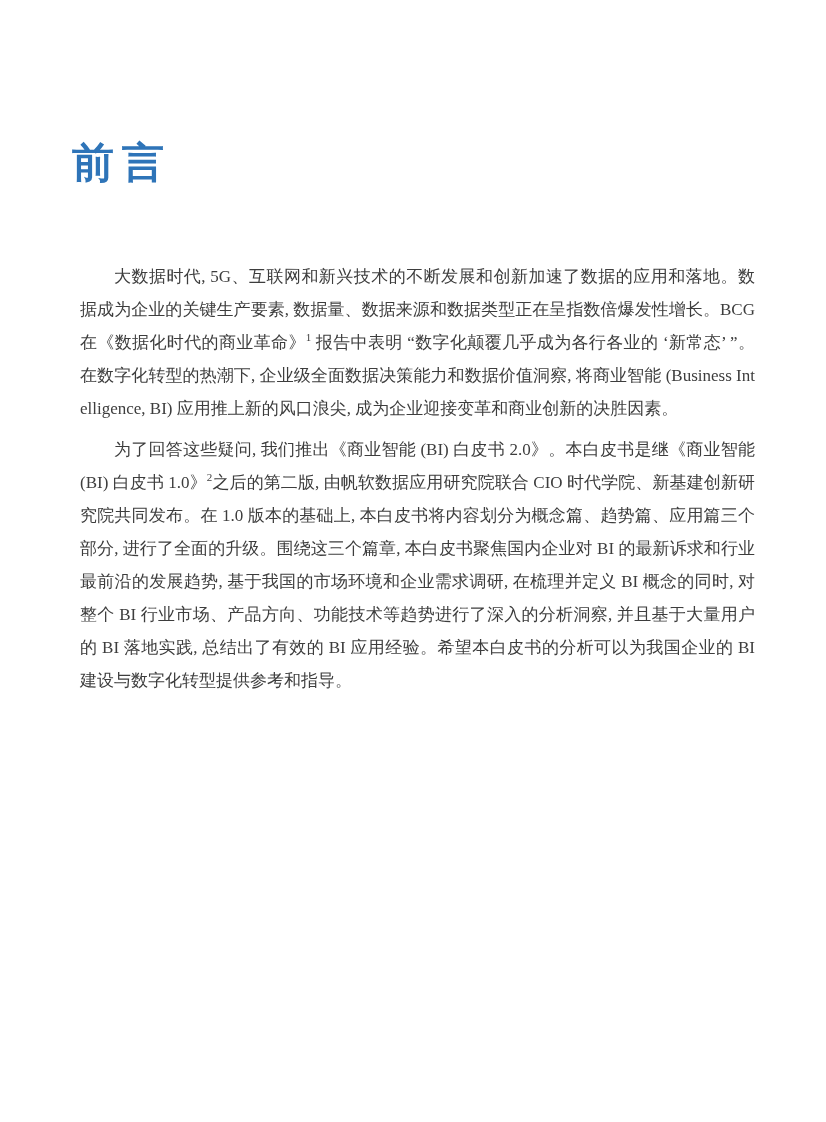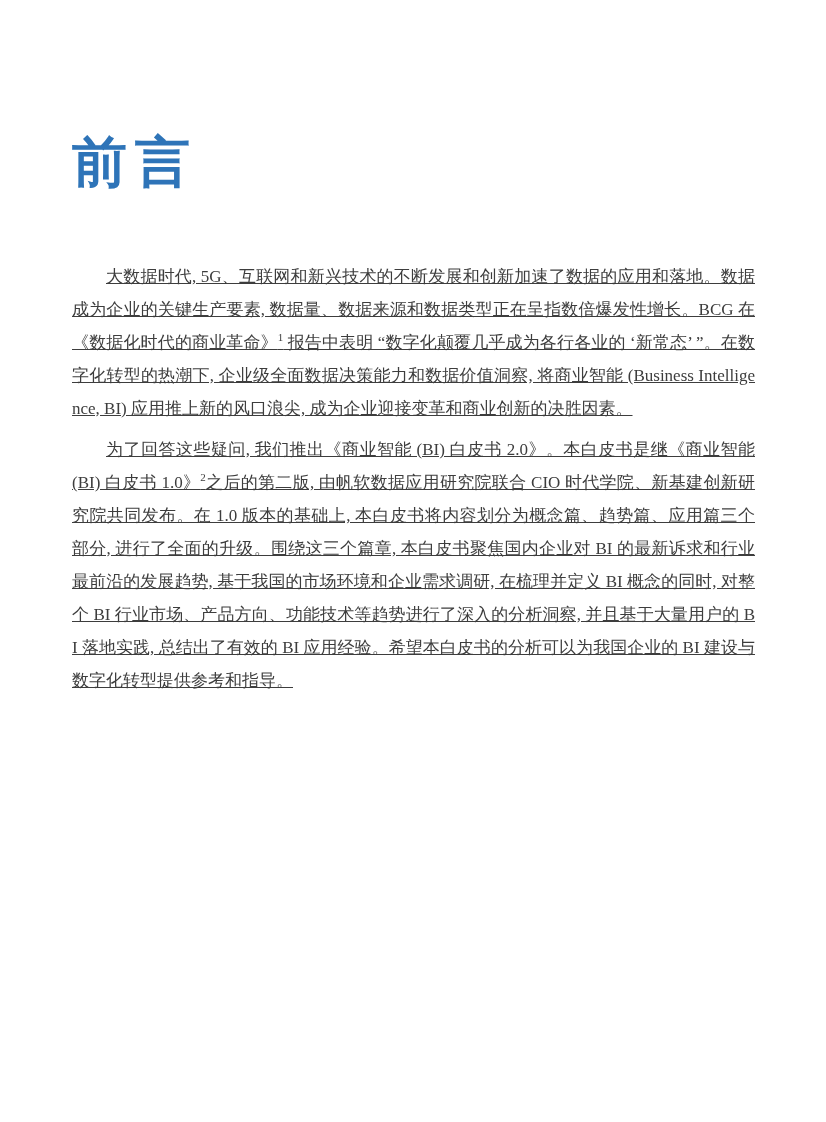--- a/index.html
+++ b/index.html
@@ -17,35 +17,34 @@
   .page {
     position: relative;
     width: 826px;
     height: 1122px;
     background: var(--page-bg);
     padding: 138px 71px 0 72px;
     overflow: hidden;
   }
   .page-title {
     margin: 0 0 72px 0;
-    font-size: 55px;
+    font-size: 42px;
     line-height: 50px;
     font-weight: 700;
     letter-spacing: 8px;
     color: var(--accent);
   }
   .body-paragraph {
-    margin: 0 0 8px 0;
+    margin: 0 0 8px 8px;
     font-size: 17px;
     line-height: 33px;
     color: var(--body-text);
     text-align: justify;
     text-indent: 2em;
     word-break: break-all;
-    text-decoration: underline;
   }
   .footnote-ref {
     font-size: 11px;
     line-height: 0;
     vertical-align: super;
   }
 </style>
 </head>
 <body>
 

